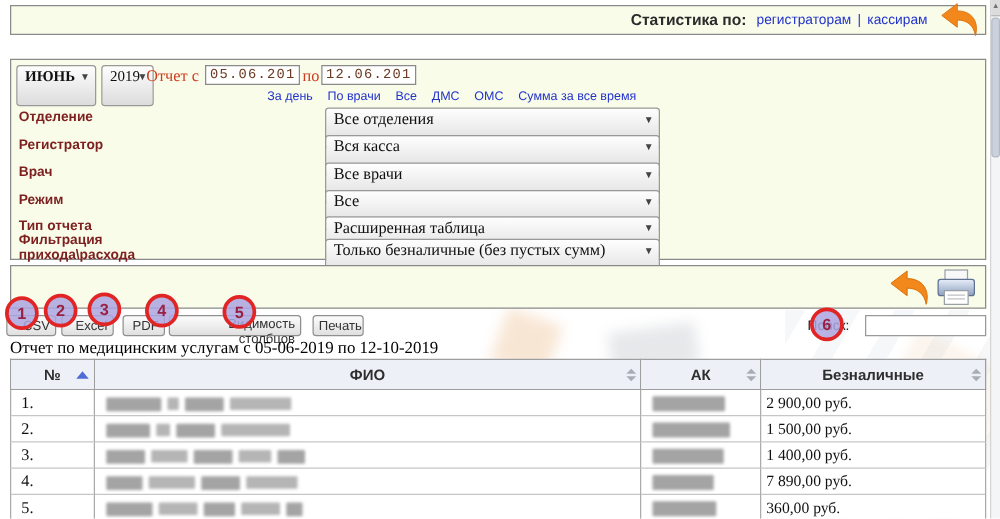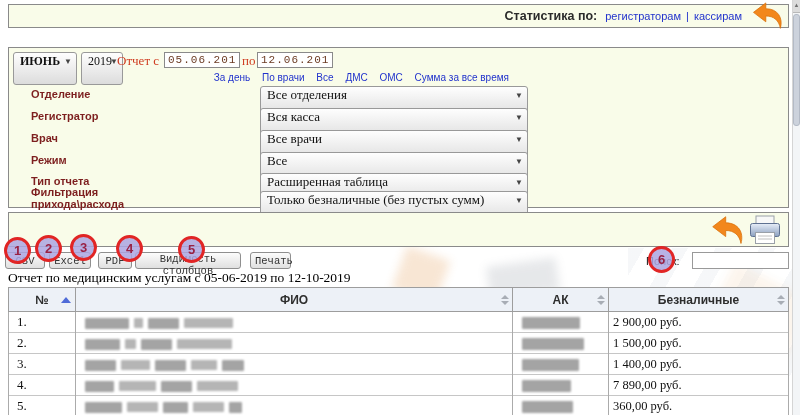--- a/index.html
+++ b/index.html
@@ -30,31 +30,31 @@
   .red-label{position:absolute;font-family:"Liberation Serif",serif;font-size:13px;color:#cf3a1e;}
   .lbl-from{left:108px;top:5px;}
   .lbl-to{left:233px;top:5px;}
   .date-input{position:absolute;top:4px;height:16px;width:76px;border:1px solid #8a8a8a;background:#fff;
        font-family:"Liberation Mono",monospace;font-size:11px;letter-spacing:1px;color:#6b3a22;
        padding:1px 3px;box-sizing:border-box;}
   .di1{left:155px;} .di2{left:248px;}
   .quick-links{position:absolute;top:24px;right:279px;white-space:nowrap;font-size:10px;}
   .quick-links a{color:#2233cc;text-decoration:none;margin-left:9px;cursor:pointer;}
   
-  .frm-label{position:absolute;left:6px;font-size:11px;font-weight:bold;color:#7d1f1f;line-height:12px;margin-left:16px;}
+  .frm-label{position:absolute;left:6px;font-size:11px;font-weight:bold;color:#7d1f1f;line-height:12px;}
   .fl1{top:40px;} .fl2{top:62px;} .fl3{top:84px;} .fl4{top:106px;} .fl5{top:127px;} .fl6{top:138px;width:130px;}
   .fsel{left:251px;width:268px;}
   .fs1{top:38px;} .fs2{top:60px;} .fs3{top:82px;} .fs4{top:104px;} .fs5{top:125px;} .fs6{top:143px;}
   
   .back-arrow-c{position:absolute;right:42px;top:3px;width:36px;height:29px;cursor:pointer;}
   .printer{position:absolute;right:7px;top:2px;width:32px;height:30px;cursor:pointer;}
   
   .tbtn{position:absolute;top:252px;height:17px;box-sizing:border-box;
         background:linear-gradient(#fcfcfc,#e0e0e0);border:1px solid #8f8f8f;border-radius:3px;
-        font-family:Liberation Mono, monospace;font-size:10.5px;color:#333;padding:0 4px;cursor:pointer;}
+        font-family:Liberation Sans, sans-serif;font-size:10.5px;color:#333;padding:0 4px;cursor:pointer;text-align:right;}
   .b-csv{left:5px;width:40px;} .b-excel{left:49px;width:42px;} .b-pdf{left:98px;width:34px;}
   .b-cols{left:135px;width:106px;} .b-print{left:250px;width:41px;}
   
   .badge{position:absolute;width:27px;height:27px;box-sizing:border-box;border-radius:50%;
          background:rgba(172,165,224,.85);border:3px solid #e12525;color:#992244;
          font-size:13px;font-weight:bold;display:flex;align-items:center;justify-content:center;z-index:6;}
   .bd1{left:4px;top:237px;} .bd2{left:35px;top:235px;} .bd3{left:70px;top:234px;}
   .bd4{left:116px;top:235px;} .bd5{left:178px;top:236px;} .bd6{left:648px;top:246px;}
   
   .search-label{position:absolute;left:646px;top:255px;font-size:11px;color:#222;}

